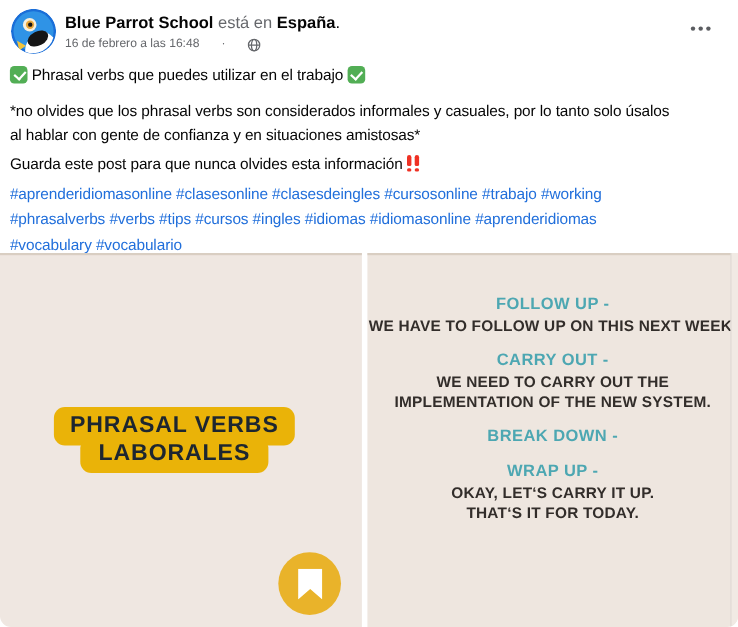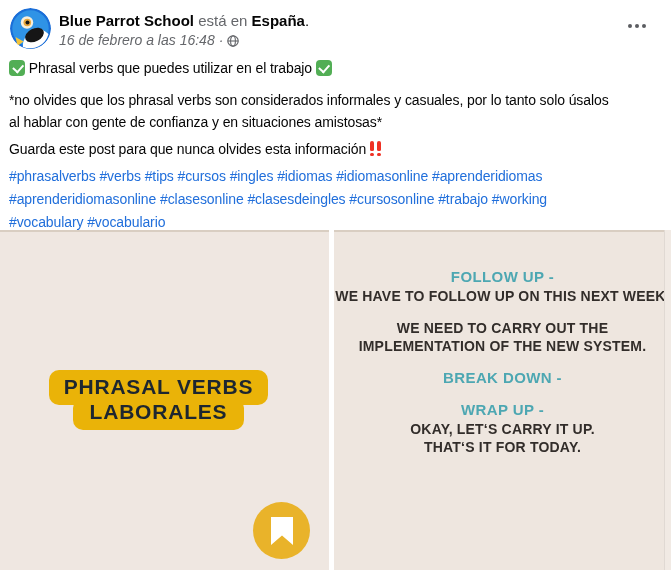--- a/index.html
+++ b/index.html
@@ -4,20 +4,21 @@
 <style>
   * { box-sizing: border-box; margin: 0; padding: 0; }
   html, body { background: #ffffff; }
   body { font-family: "Liberation Sans", sans-serif; }
   .page {
     position: relative;
     width: 671px;
     height: 570px;
     background: #ffffff;
     overflow: hidden;
+    border-radius: 10px;
   }
 
   
   .header {
     display: flex;
     align-items: flex-start;
     padding: 8px 16px 0 10px;
   }
   .avatar {
     width: 41px;
@@ -28,26 +29,25 @@
     cursor: pointer;
   }
   .header-info { margin-left: 8px; padding-top: 3px; }
   .name-line { font-size: 15px; color: #050505; line-height: 19px; }
   .name-line .name { font-weight: 700; cursor: pointer; }
   .name-line .connector { color: #65676b; font-weight: 400; }
   .name-line .location { font-weight: 700; cursor: pointer; }
   .meta-line {
     display: flex;
     align-items: center;
-    gap: 4px;
-    font-size: 14px;
+    gap: 20px;
+    font-size: 11px;
     color: #65676b;
     line-height: 17px;
     margin-top: 2px;
-    font-style: italic;
   }
   .more-btn {
     position: absolute;
     top: 15px;
     right: 18px;
     width: 32px;
     height: 22px;
     display: flex;
     align-items: center;
     justify-content: center;
@@ -248,22 +248,22 @@
     </div>
     <div class="note">*no olvides que los phrasal verbs son considerados informales y casuales, por lo tanto solo úsalos
 al hablar con gente de confianza y en situaciones amistosas*</div>
     <div class="save-line">
       <span>Guarda este post para que nunca olvides esta información</span><span class="dbl-exclaim">
           <span class="excl"></span>
           <span class="excl"></span>
         </span>
     </div>
     <div class="hashtags">
+        <div class="hashtag-line"><span class="hashtag">#aprenderidiomasonline</span> <span class="hashtag">#clasesonline</span> <span class="hashtag">#clasesdeingles</span> <span class="hashtag">#cursosonline</span> <span class="hashtag">#trabajo</span> <span class="hashtag">#working</span></div>
         <div class="hashtag-line"><span class="hashtag">#phrasalverbs</span> <span class="hashtag">#verbs</span> <span class="hashtag">#tips</span> <span class="hashtag">#cursos</span> <span class="hashtag">#ingles</span> <span class="hashtag">#idiomas</span> <span class="hashtag">#idiomasonline</span> <span class="hashtag">#aprenderidiomas</span></div>
-        <div class="hashtag-line"><span class="hashtag">#aprenderidiomasonline</span> <span class="hashtag">#clasesonline</span> <span class="hashtag">#clasesdeingles</span> <span class="hashtag">#cursosonline</span> <span class="hashtag">#trabajo</span> <span class="hashtag">#working</span></div>
         <div class="hashtag-line"><span class="hashtag">#vocabulary</span> <span class="hashtag">#vocabulario</span></div>
       </div>
   </div>
 
   <div class="post-image">
     <div class="panel-left">
       <div class="chip-stack">
         <div class="chip chip1">PHRASAL VERBS</div>
         <div class="chip chip2">LABORALES</div>
       </div>
@@ -276,20 +276,21 @@
     <div class="panel-gap"></div>
     <div class="panel-right">
       <div>
 
           <div class="verb-group">
             <div class="verb-name">FOLLOW UP -</div>
             <div class="verb-example">WE HAVE TO FOLLOW UP ON THIS NEXT WEEK.</div>
           </div>
 
           <div class="verb-group">
+            <div class="verb-name">CARRY OUT -</div>
             <div class="verb-example">WE NEED TO CARRY OUT THE
 IMPLEMENTATION OF THE NEW SYSTEM.</div>
           </div>
 
           <div class="verb-group">
             <div class="verb-name">BREAK DOWN -</div>
           </div>
 
           <div class="verb-group">
             <div class="verb-name">WRAP UP -</div>

